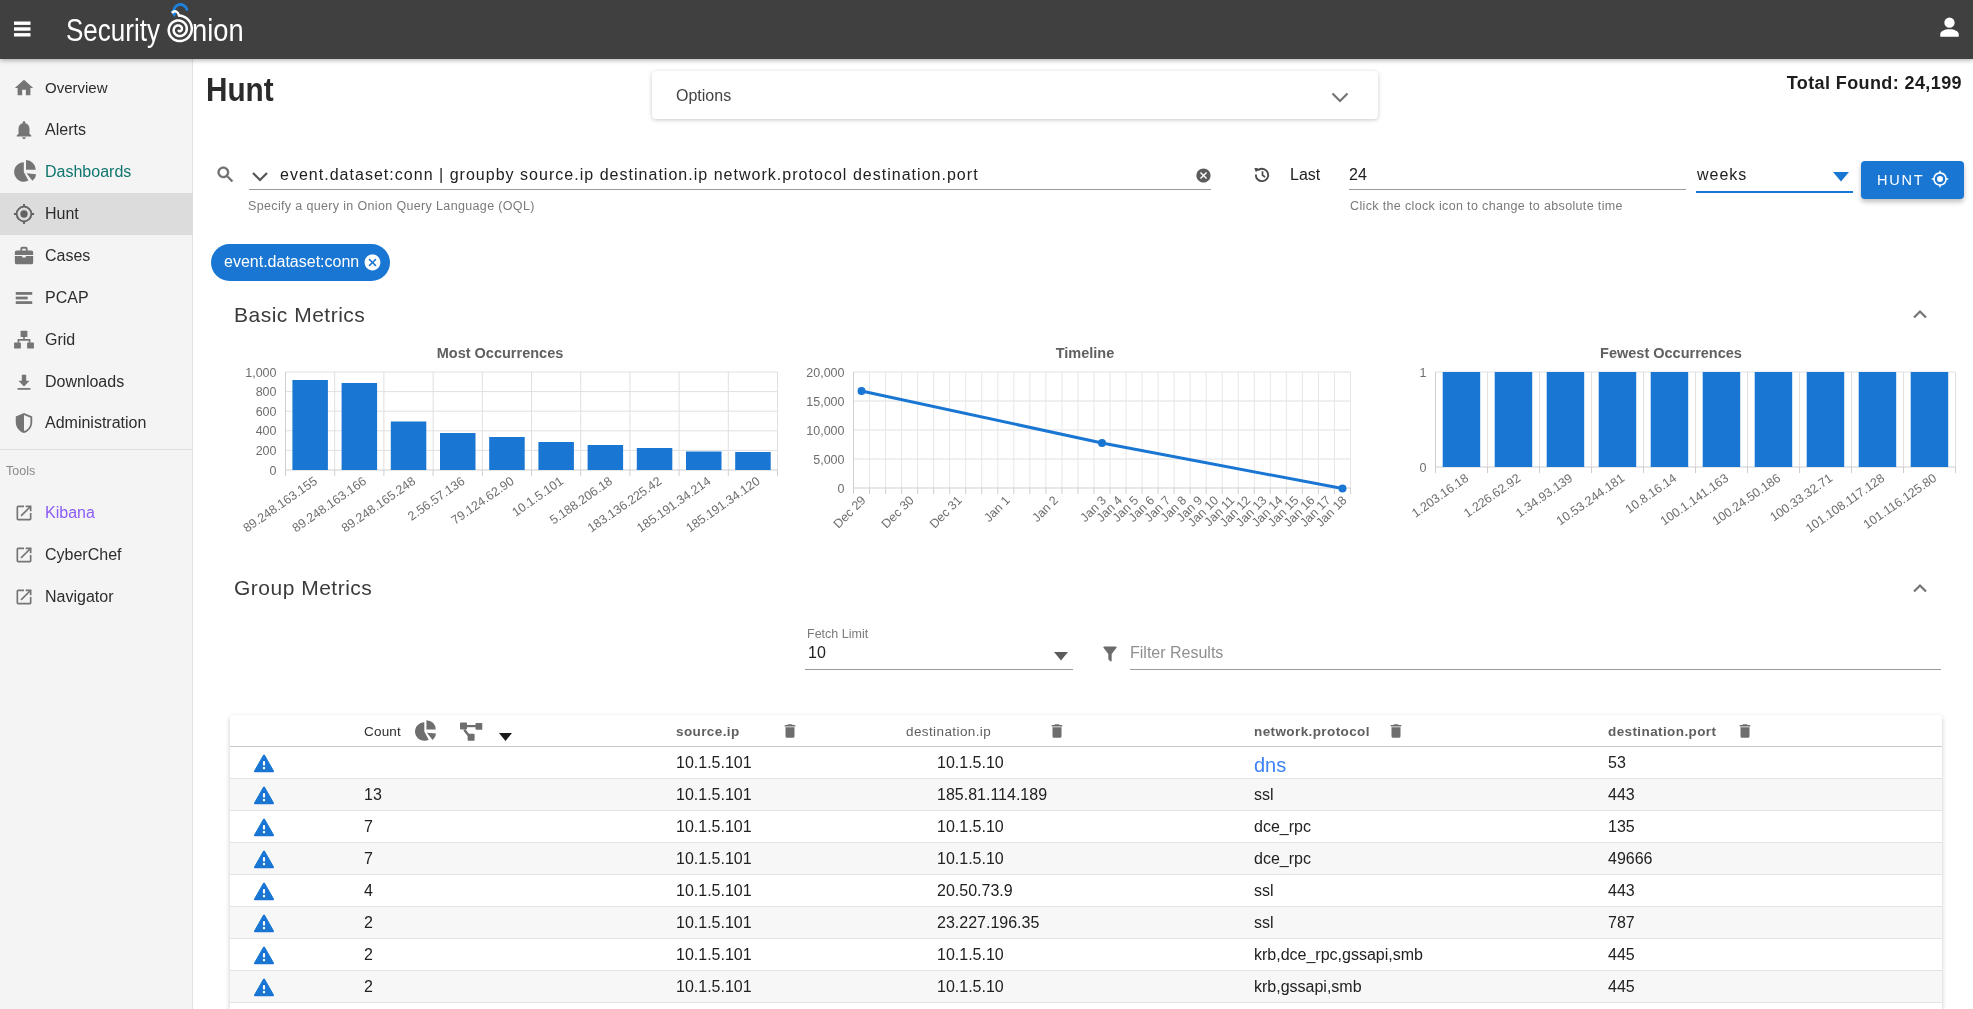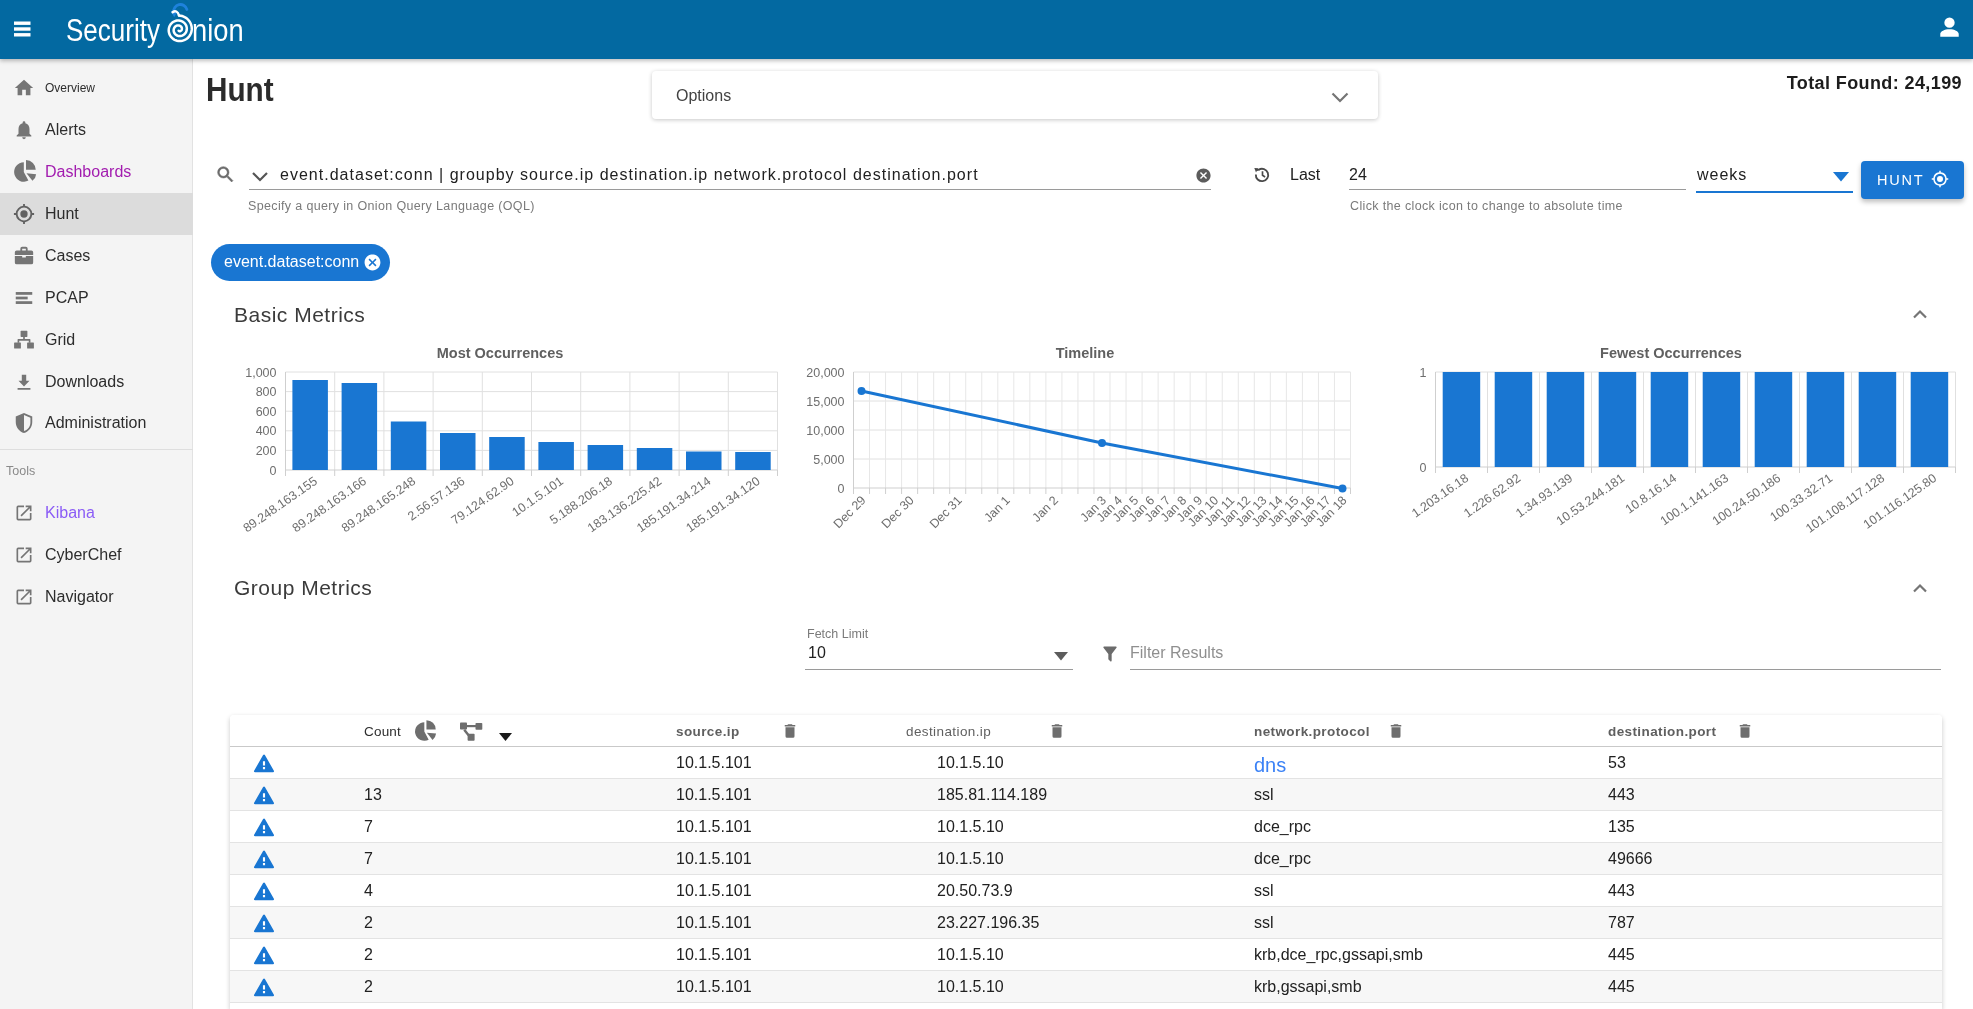--- a/index.html
+++ b/index.html
@@ -1,20 +1,20 @@
 <!DOCTYPE html>
 <html><head><meta charset="utf-8"><style>
 *{margin:0;padding:0;box-sizing:border-box}
 html,body{width:1973px;height:1009px;overflow:hidden;background:#fff;
  font-family:"Liberation Sans",sans-serif;position:relative;-webkit-font-smoothing:antialiased}
 .abs{position:absolute}
 svg{display:block;overflow:visible}
 </style></head><body>
 
-<div class="abs" style="left:0;top:0;width:1973px;height:59px;background:#0369a1;box-shadow:0 2px 4px rgba(0,0,0,.25);z-index:30">
+<div class="abs" style="left:0;top:0;width:1973px;height:59px;background:#404040;box-shadow:0 2px 4px rgba(0,0,0,.25);z-index:30">
 <svg class="abs" style="left:14px;top:20px" width="17" height="17" viewBox="0 0 17 17">
       <rect x="0" y="1.5" width="16.5" height="3.4" fill="#fff"></rect>
       <rect x="0" y="7.3" width="16.5" height="3.4" fill="#fff"></rect>
       <rect x="0" y="13.1" width="16.5" height="3.4" fill="#fff"></rect>
     </svg>
 <div class="abs" style="left:66px;top:14px;height:34px;line-height:34px;color:#fff;font-size:31px;font-weight:400;transform:scaleX(.84);transform-origin:left center">Security</div>
 <div class="abs" style="left:192px;top:14px;height:34px;line-height:34px;color:#fff;font-size:31px;font-weight:400;transform:scaleX(.88);transform-origin:left center">nion</div>
 <svg class="abs" style="left:160px;top:2px" width="40" height="48" viewBox="0 0 40 48">
       <path d="M26.87 7.47 A 6.7 6.7 0 0 0 13.80 10.36" fill="none" stroke="#1e82dc" stroke-width="2.9" stroke-linecap="round"></path>
       <path d="M14.20 15.36 L10.70 9.06 L17.40 9.76 Z" fill="#1e82dc"></path>
@@ -23,31 +23,31 @@
     </svg>
 <svg class="abs" style="left:1936px;top:13px" width="27" height="27" viewBox="0 0 24 24">
       <path fill="#fff" d="M12 4a4.6 4.6 0 0 1 4.6 4.6A4.6 4.6 0 0 1 12 13.2a4.6 4.6 0 0 1-4.6-4.6A4.6 4.6 0 0 1 12 4m0 10.4c4.4 0 8.2 1.9 8.2 4.2v2.6H3.8v-2.6c0-2.3 3.8-4.2 8.2-4.2z"></path>
     </svg>
 </div>
 <div class="abs" style="left:0;top:59px;width:193px;height:950px;background:#f4f4f4;border-right:1px solid #e2e2e2">
 <div class="abs" style="left:0;top:134px;width:193px;height:42px;background:#dcdcdc"></div>
 <svg class="abs" style="left:13px;top:18px" width="22" height="22" viewBox="0 0 24 24" fill="#757575">
       <path d="M10 20v-6h4v6h5v-8h3L12 3 2 12h3v8z"></path>
     </svg>
-<div class="abs" style="left:45px;top:18px;height:22px;line-height:22px;font-size:12px;color:#2d2d2d">Overview</div>
+<div class="abs" style="left:45px;top:18px;height:22px;line-height:22px;font-size:15px;color:#2d2d2d">Overview</div>
 <svg class="abs" style="left:13px;top:60px" width="22" height="22" viewBox="0 0 24 24" fill="#757575">
       <path d="M12 22a2 2 0 0 0 2-2h-4a2 2 0 0 0 2 2zm6-6v-5c0-3.07-1.63-5.64-4.5-6.32V4a1.5 1.5 0 0 0-3 0v.68C7.63 5.36 6 7.92 6 11v5l-2 2v1h16v-1l-2-2z"></path>
     </svg>
 <div class="abs" style="left:45px;top:60px;height:22px;line-height:22px;font-size:16px;color:#2d2d2d">Alerts</div>
 <svg class="abs" style="left:13px;top:102px" width="22" height="22" viewBox="0 0 24 24" fill="#757575">
       <path d="M11.80 12.00 L16.78 21.36 A 10.6 10.6 0 1 1 11.80 1.40 Z"></path>
       <path d="M14.20 9.60 L14.20 -1.00 A 10.6 10.6 0 0 1 24.80 9.60 Z"></path>
       <path d="M14.70 13.30 L25.24 14.41 A 10.6 10.6 0 0 1 21.23 21.65 Z"></path>
     </svg>
-<div class="abs" style="left:45px;top:102px;height:22px;line-height:22px;font-size:16px;color:#a21caf">Dashboards</div>
+<div class="abs" style="left:45px;top:102px;height:22px;line-height:22px;font-size:16px;color:#0f766e">Dashboards</div>
 <svg class="abs" style="left:13px;top:144px" width="22" height="22" viewBox="0 0 24 24" fill="#616161">
       <path d="M12 8a4 4 0 0 1 4 4 4 4 0 0 1-4 4 4 4 0 0 1-4-4 4 4 0 0 1 4-4m-8.95 3A9 9 0 0 1 11 3.05V1h2v2.05A9 9 0 0 1 20.95 11H23v2h-2.05A9 9 0 0 1 13 20.95V23h-2v-2.05A9 9 0 0 1 3.05 13H1v-2h2.05M12 5a7 7 0 0 0-7 7 7 7 0 0 0 7 7 7 7 0 0 0 7-7 7 7 0 0 0-7-7z"></path>
     </svg>
 <div class="abs" style="left:45px;top:144px;height:22px;line-height:22px;font-size:16px;color:#2d2d2d">Hunt</div>
 <svg class="abs" style="left:13px;top:186px" width="22" height="22" viewBox="0 0 24 24" fill="#757575">
       <path d="M10 2h4a2 2 0 0 1 2 2v2h4a2 2 0 0 1 2 2v3H2V8a2 2 0 0 1 2-2h4V4a2 2 0 0 1 2-2m4 4V4h-4v2h4zM2 12h8v1.5h4V12h8v7a2 2 0 0 1-2 2H4a2 2 0 0 1-2-2v-7z"></path>
     </svg>
 <div class="abs" style="left:45px;top:186px;height:22px;line-height:22px;font-size:16px;color:#2d2d2d">Cases</div>
 <svg class="abs" style="left:13px;top:228px" width="22" height="22" viewBox="0 0 24 24" fill="#757575">
       <rect x="3" y="5.5" width="18" height="3"></rect>

